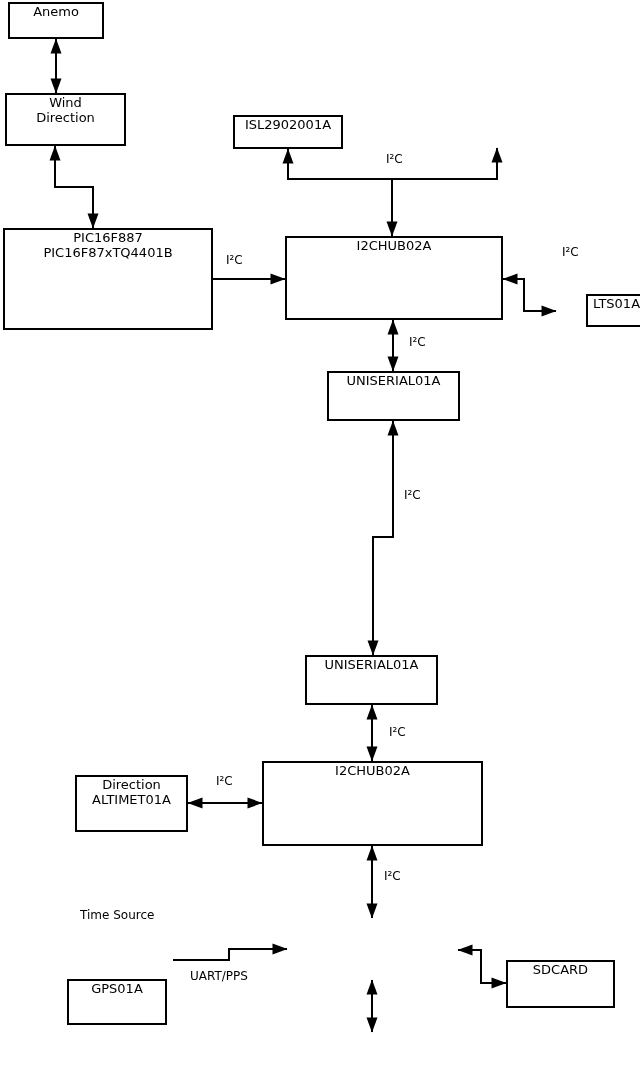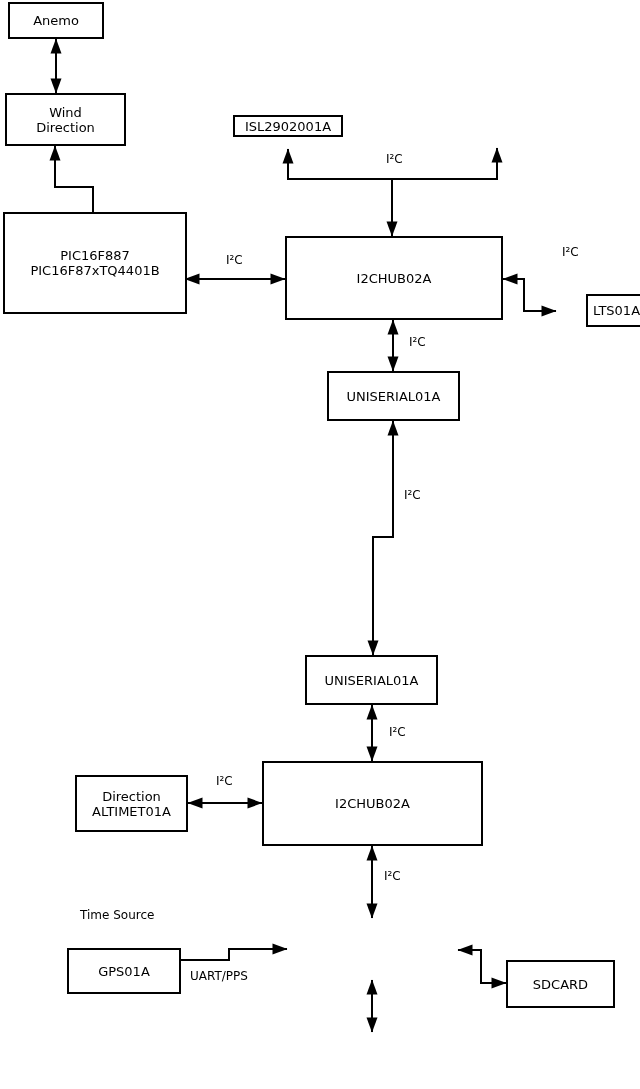--- a/index.html
+++ b/index.html
@@ -30,21 +30,21 @@
     stroke: var(--line);
     stroke-width: 2;
   }
   .arrowhead { fill: var(--line); }
   .node {
     position: absolute;
     box-sizing: border-box;
     border: 2px solid var(--line);
     background: var(--node_fill);
     display: flex;
-    align-items: center;
+    align-items: flex-start;
     justify-content: center;
   }
   .node-label {
     font-size: 13px;
     line-height: 15px;
     color: var(--text);
     text-align: center;
     white-space: pre-line;
   }
   .edge-label {
@@ -86,26 +86,26 @@
 
   <div class="node" style="left:8px;top:2px;width:96px;height:37px">
     <span class="node-label">Anemo</span>
   </div>
 
   <div class="node" style="left:5px;top:93px;width:121px;height:53px">
     <span class="node-label">Wind
 Direction</span>
   </div>
 
-  <div class="node" style="left:3px;top:212px;width:184px;height:102px">
+  <div class="node" style="left:3px;top:228px;width:210px;height:102px">
     <span class="node-label">PIC16F887
 PIC16F87xTQ4401B</span>
   </div>
 
-  <div class="node" style="left:233px;top:115px;width:110px;height:22px">
+  <div class="node" style="left:233px;top:115px;width:110px;height:34px">
     <span class="node-label">ISL2902001A</span>
   </div>
 
 
   <div class="node" style="left:285px;top:236px;width:218px;height:84px">
     <span class="node-label">I2CHUB02A</span>
   </div>
 
   <div class="node" style="left:586px;top:294px;width:61px;height:33px">
     <span class="node-label">LTS01A</span>
@@ -121,21 +121,21 @@
 
   <div class="node" style="left:262px;top:761px;width:221px;height:85px">
     <span class="node-label">I2CHUB02A</span>
   </div>
 
   <div class="node" style="left:75px;top:775px;width:113px;height:57px">
     <span class="node-label">Direction
 ALTIMET01A</span>
   </div>
 
-  <div class="node" style="left:67px;top:948px;width:114px;height:46px">
+  <div class="node" style="left:67px;top:979px;width:100px;height:46px">
     <span class="node-label">GPS01A</span>
   </div>
 
 
   <div class="node" style="left:506px;top:960px;width:109px;height:48px">
     <span class="node-label">SDCARD</span>
   </div>
 
 
   <div class="edge-label" style="left:386px;top:152px">I²C</div>

